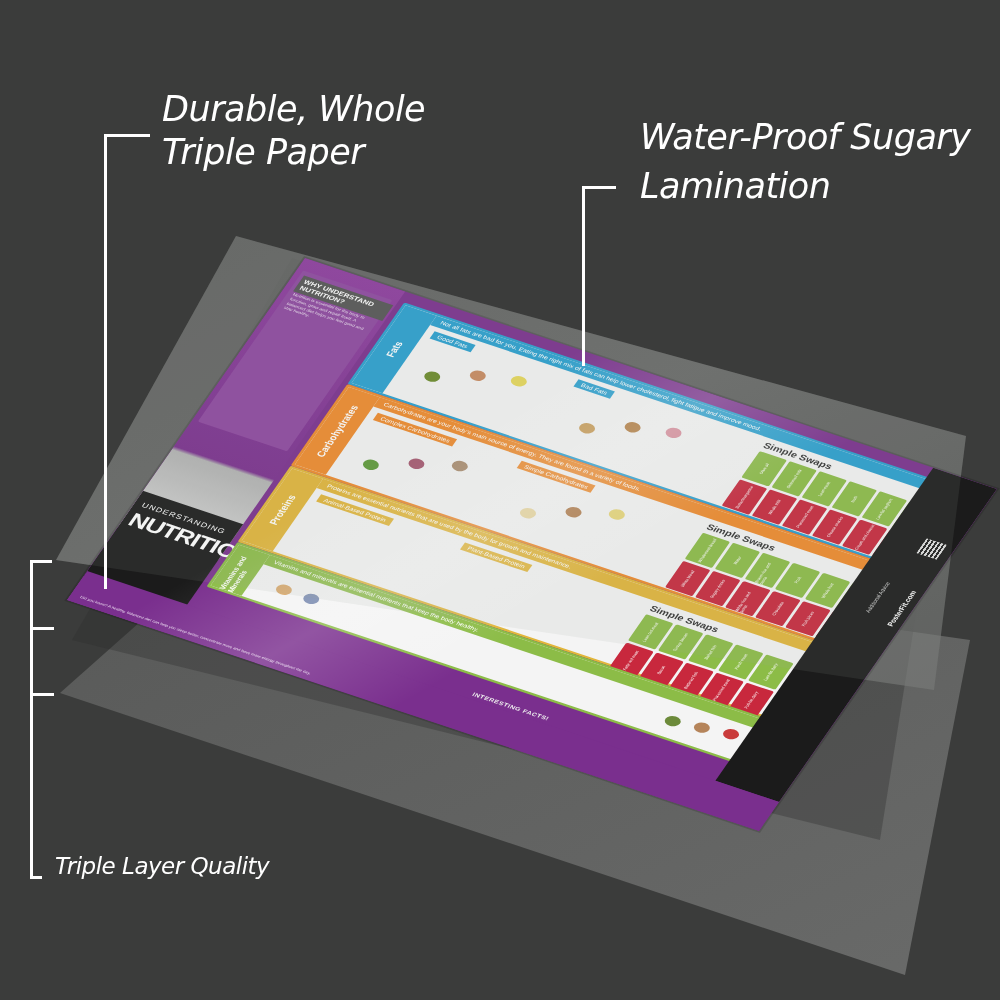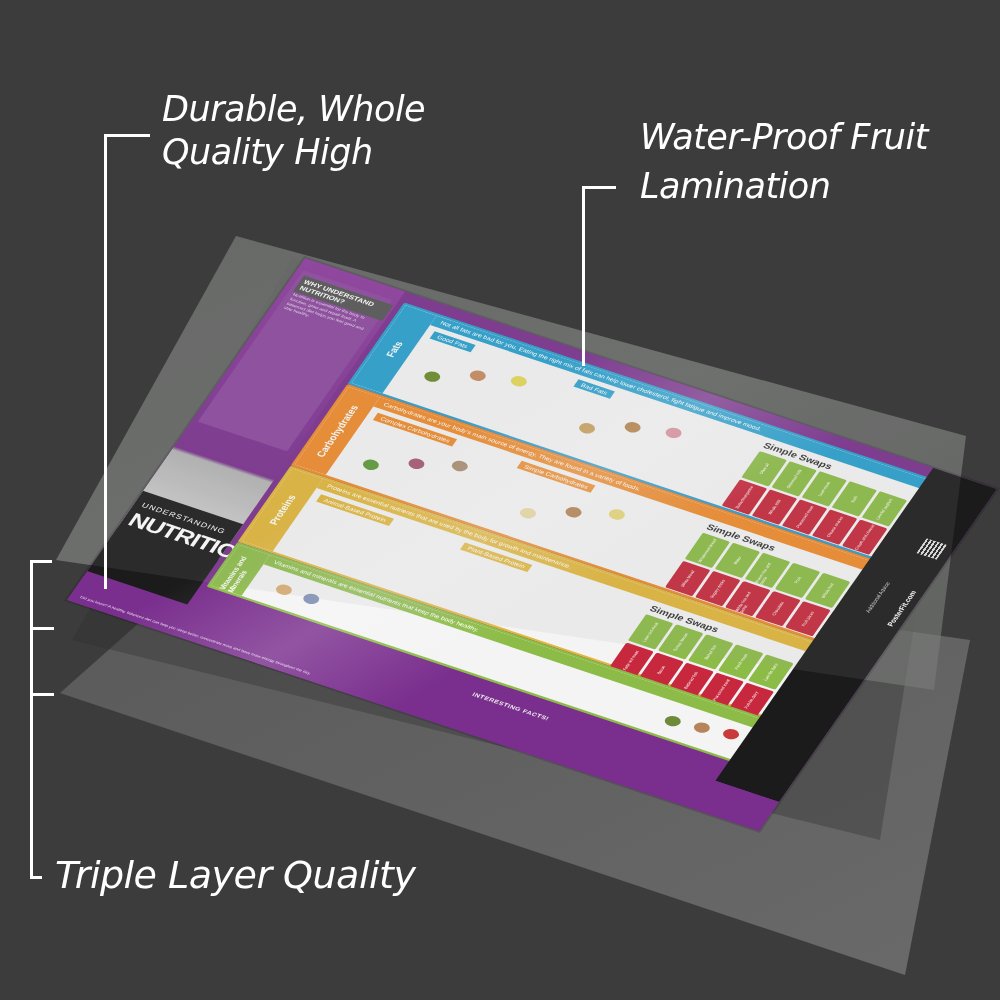--- a/index.html
+++ b/index.html
@@ -14,21 +14,21 @@
 
   
   .callout {
     position:absolute; color:#ffffff; font-style:italic;
     font-family: "DejaVu Sans", sans-serif; font-weight:400;
     letter-spacing:-0.5px; line-height:1.22;
   }
   .callout .ln { display:block; white-space:nowrap; }
   #callout-paper { left:162px; top:88px; font-size:35px; }
   #callout-gloss { left:640px; top:113px; font-size:35px; line-height:1.4; }
-  #callout-layer { left:55px; top:852px; font-size:38px; }
+  #callout-layer { left:55px; top:852px; font-size:23px; }
 
   
   .line { position:absolute; background:#ffffff; }
 
   
   .poster-wrap {
     position:absolute; left:0; top:0; width:1000px; height:1000px;
     pointer-events:none;
   }
   .poster {
@@ -310,22 +310,22 @@
   <div class="line" style="left:582px; top:186px; width:3px; height:180px;"></div>
 
   <div class="line" style="left:30px; top:560px; width:3px; height:318px;"></div>
   <div class="line" style="left:30px; top:560px; width:22px; height:3px;"></div>
   <div class="line" style="left:30px; top:627px; width:24px; height:3px;"></div>
   <div class="line" style="left:30px; top:693px; width:24px; height:3px;"></div>
   <div class="line" style="left:30px; top:876px; width:12px; height:3px;"></div>
 
   <div class="callout" id="callout-paper">
     <span class="ln">Durable, Whole</span>
-    <span class="ln">Quality High</span>
+    <span class="ln">Triple Paper</span>
   </div>
   <div class="callout" id="callout-gloss">
-    <span class="ln">Water-Proof Fruit</span>
+    <span class="ln">Water-Proof Sugary</span>
     <span class="ln">Lamination</span>
   </div>
   <div class="callout" id="callout-layer">
     <span class="ln">Triple Layer Quality</span>
   </div>
 </div>
 
 </body></html>

